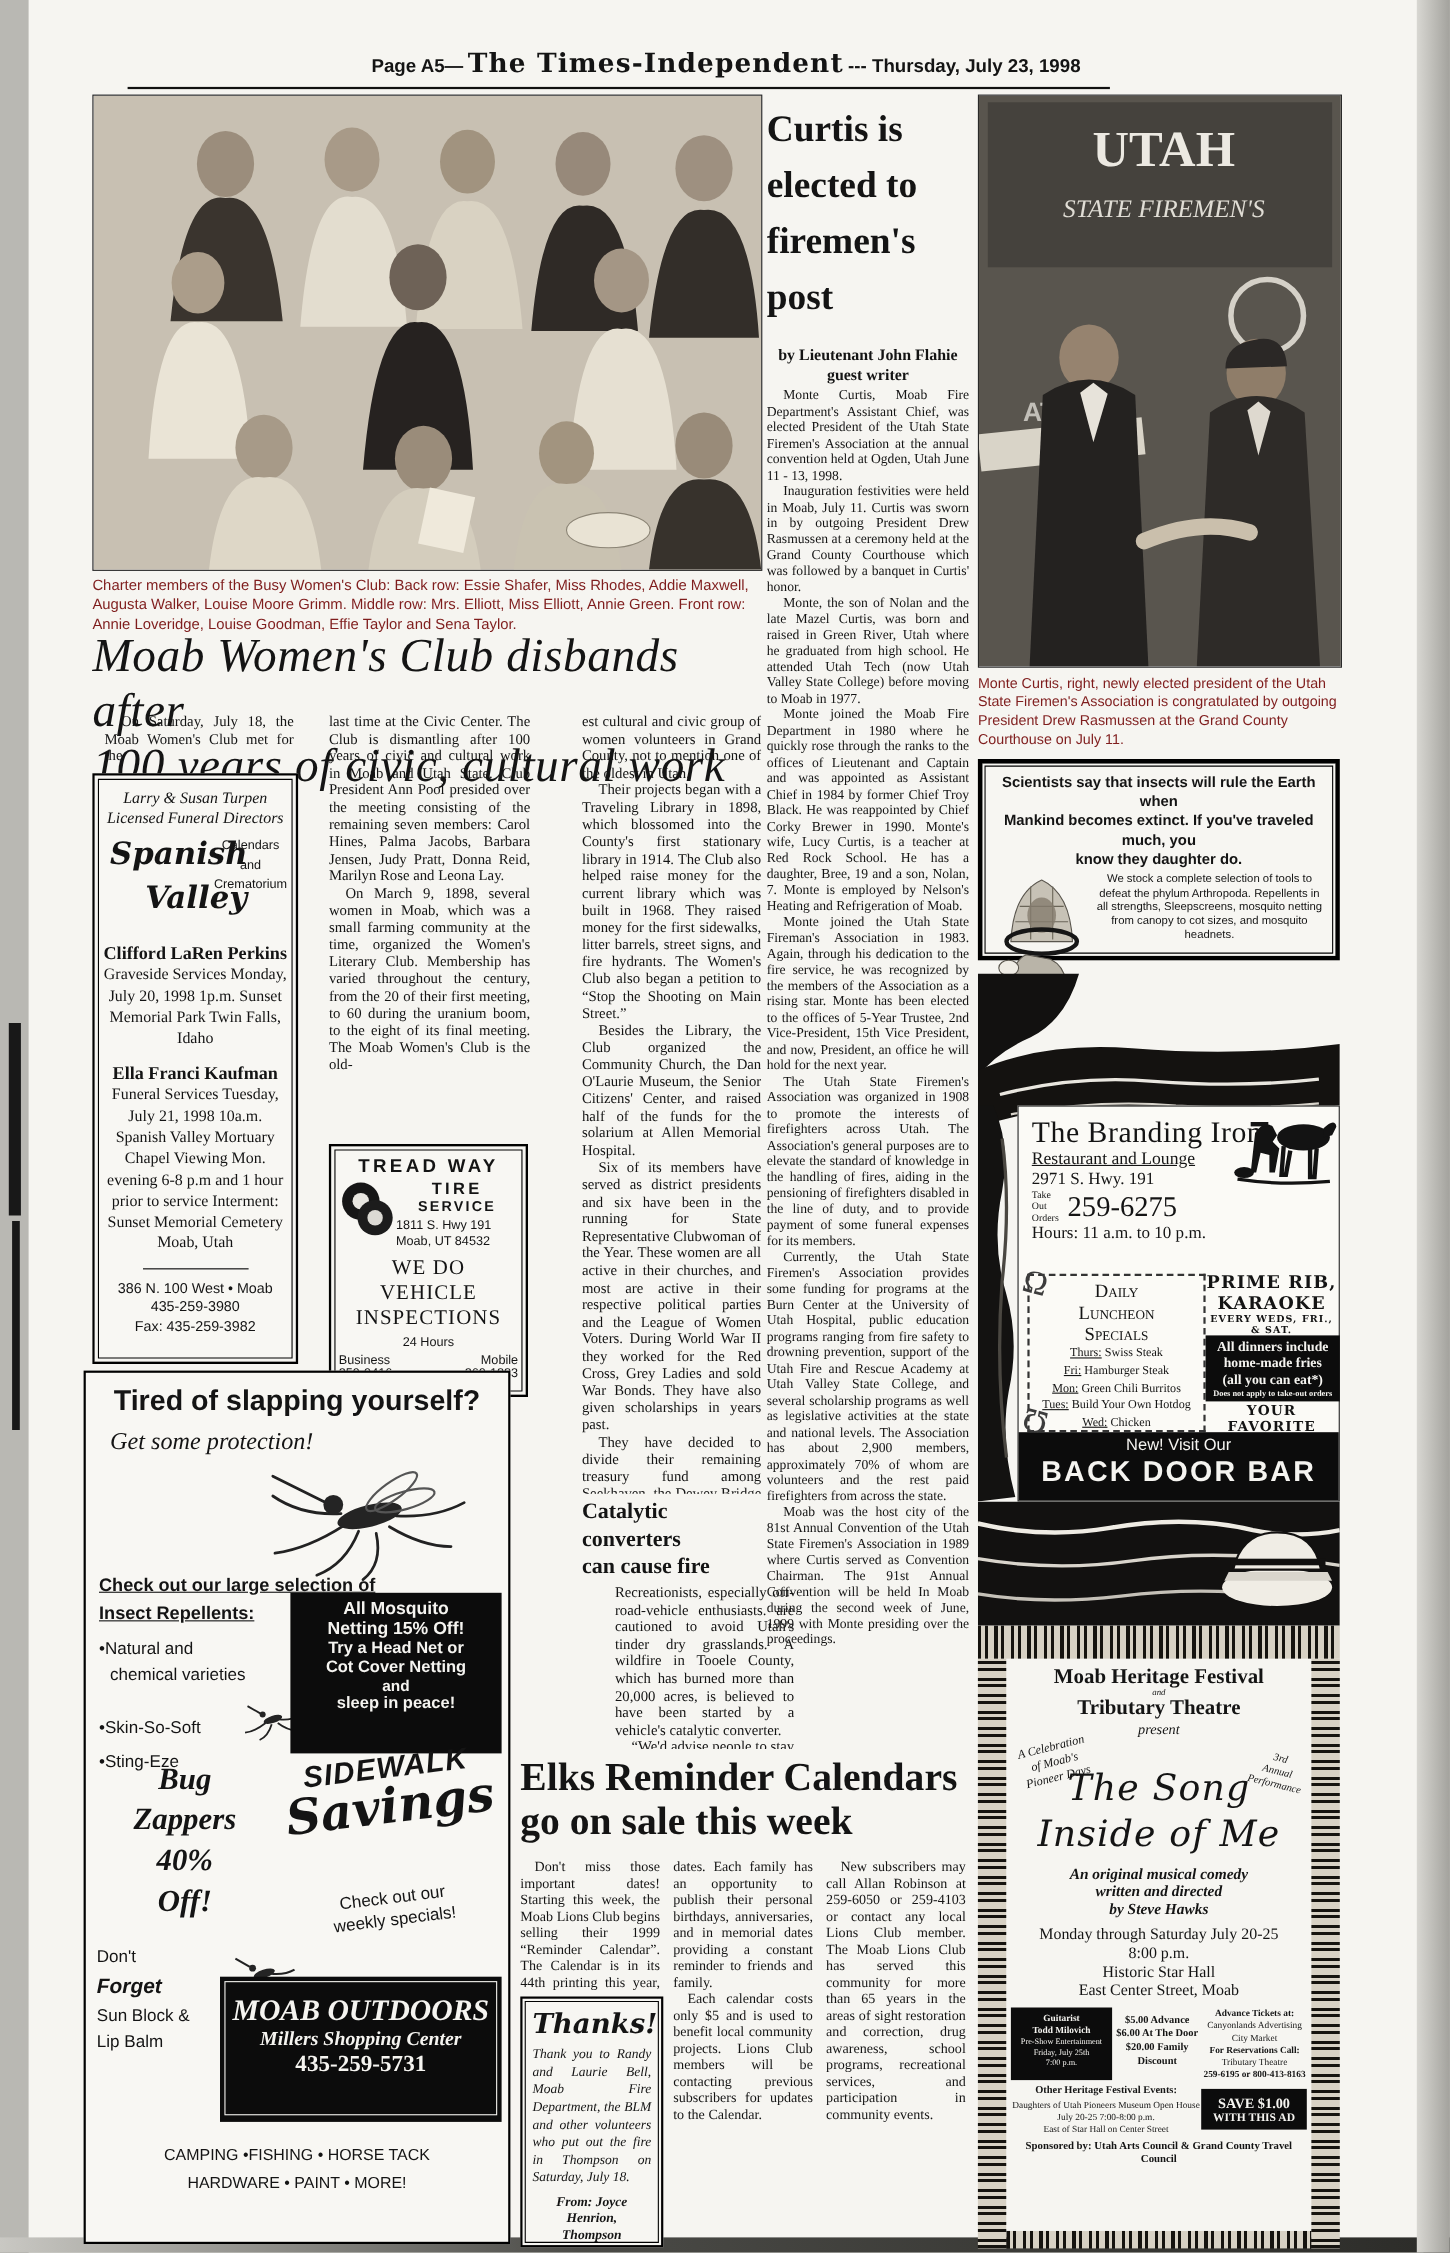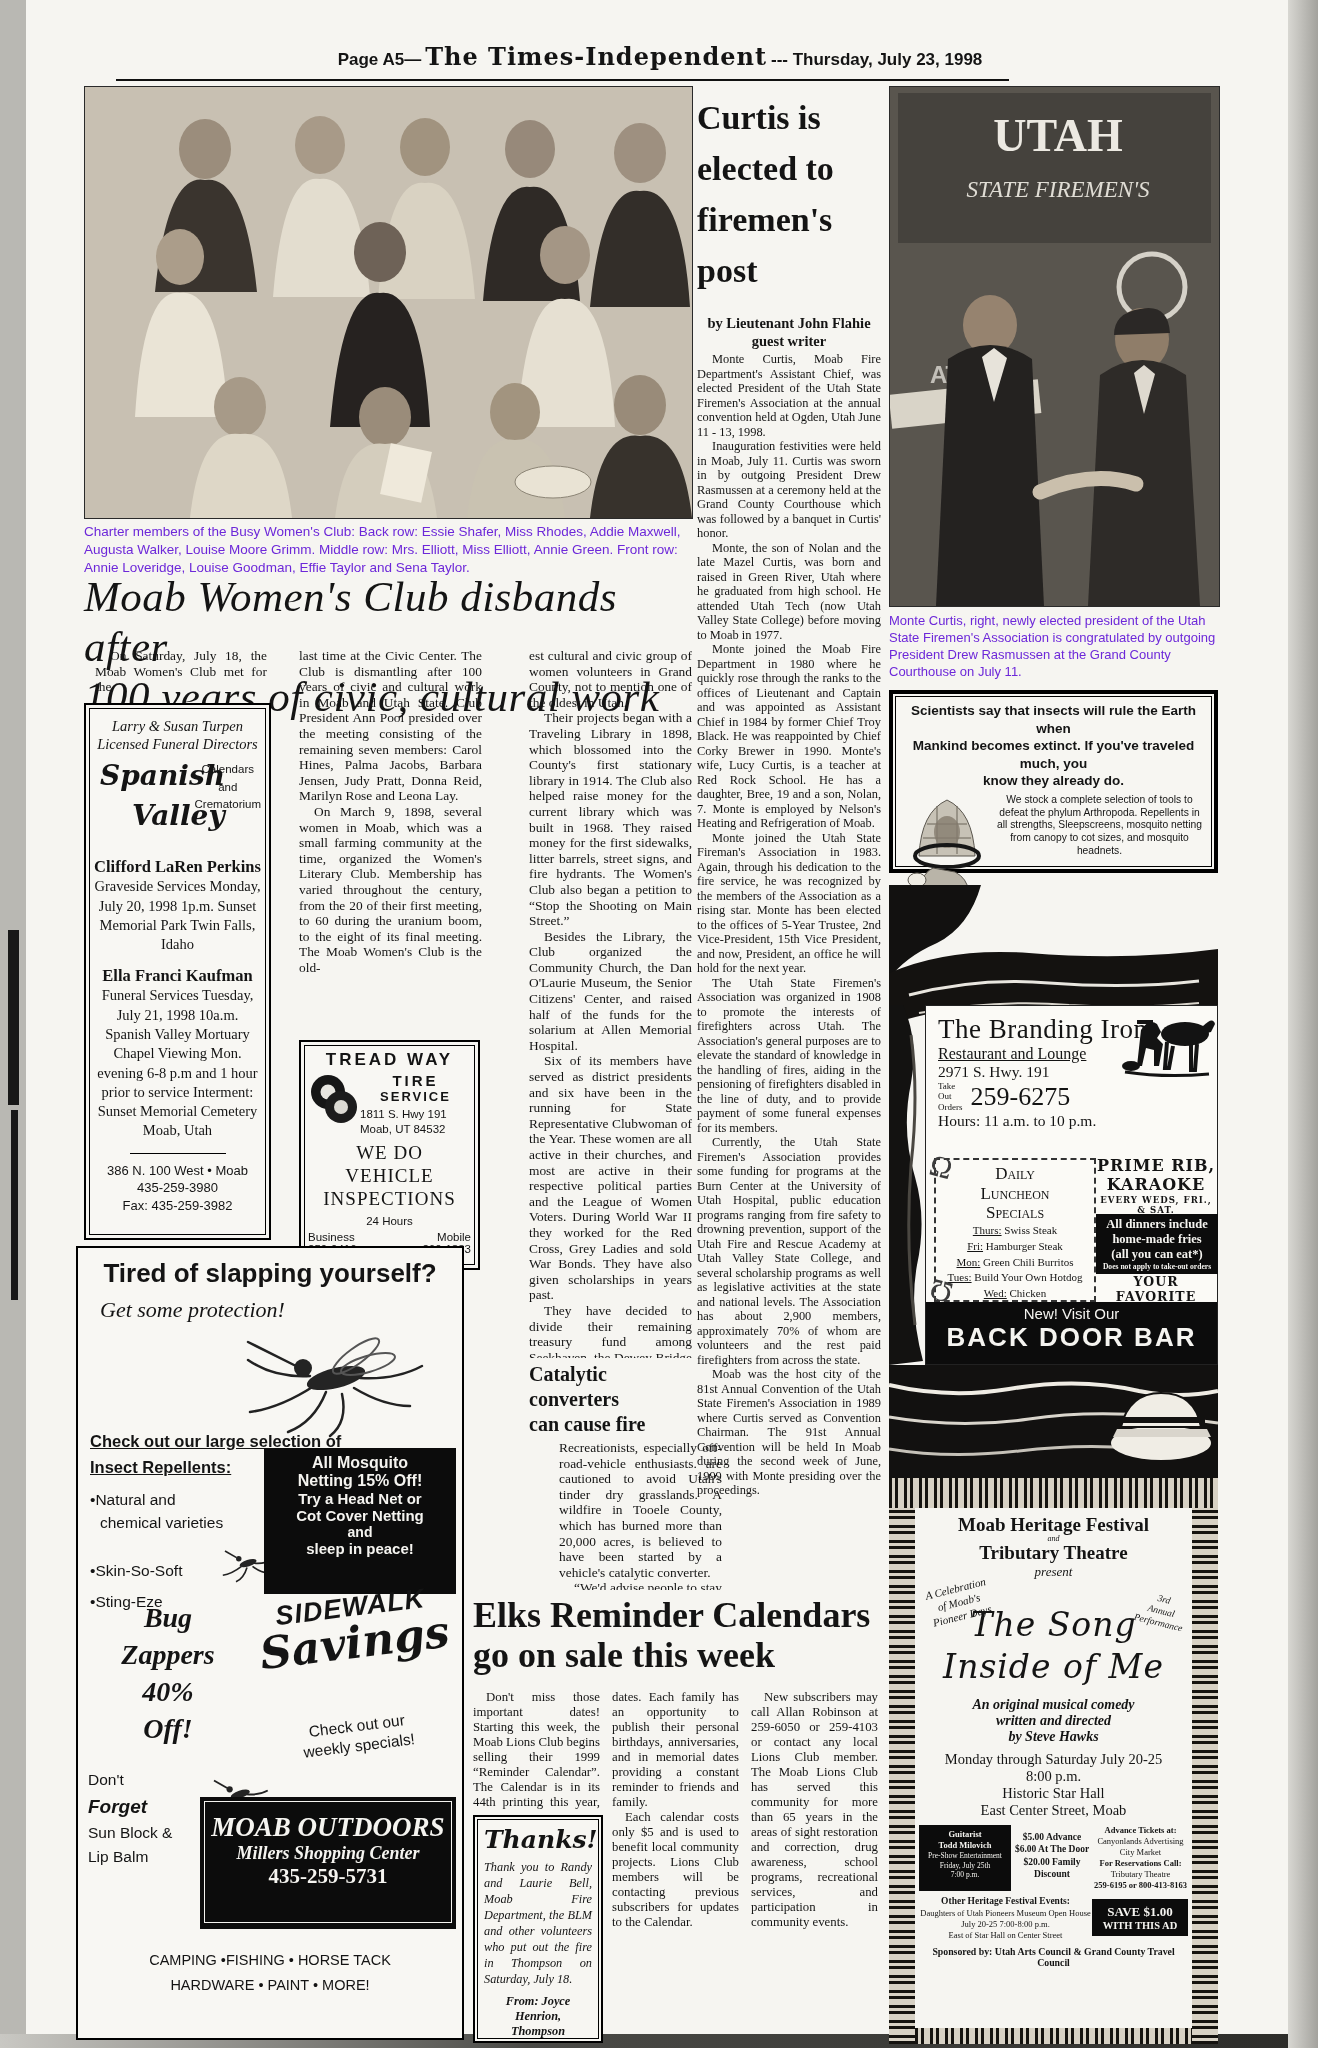--- a/index.html
+++ b/index.html
@@ -15,21 +15,21 @@
   p{margin:0;}
   .body-col p{text-indent:15px;margin:0;}
   .body-col p.noind{text-indent:0;}
   
   .hdr{left:190px;top:42px;width:940px;text-align:center;white-space:nowrap;}
   .hdr .pre,.hdr .suf{font-family:"Liberation Sans",sans-serif;font-weight:bold;font-size:17px;}
   .hdr .mast{font-family:"DejaVu Serif",serif;font-weight:bold;font-size:24px;letter-spacing:1px;}
   .rule{left:116px;top:79px;width:893px;height:2px;background:#111;}
   
   .photo{border:1px solid #2a2a2a;background:#ccc;overflow:hidden;}
-  .cap{font-family:"Liberation Sans",sans-serif;font-size:13.5px;line-height:1.32;color:#6d28d9;}
+  .cap{font-family:"Liberation Sans",sans-serif;font-size:13.5px;line-height:1.32;color:#7f1d1d;}
   
   .hl{font-style:italic;font-size:43px;line-height:1.16;letter-spacing:.5px;}
   
   .body-col{font-size:13.4px;line-height:15.6px;}
   .clip{overflow:hidden;}
   
   .boxline{border:2px solid #000;box-shadow:inset 0 0 0 3px #f6f5f1, inset 0 0 0 4px #000;background:#f8f7f3;}
   
   .mort{text-align:center;padding:12px 8px 0 8px;box-sizing:border-box;}
   .mort .dir{font-style:italic;font-size:14.5px;line-height:1.25;}
@@ -263,21 +263,21 @@
       <path d="M244 286 l10 -8 11 9 -11 40 z" fill="#ded9cf"></path>
       <path d="M150 405 q52 -22 96 -8" stroke="#cabfac" stroke-width="15" fill="none" stroke-linecap="round"></path>
     </svg>
   </div>
   <div class="abs cap" style="left:889px;top:612px;width:329px;font-size:13px;">Monte Curtis, right, newly elected president of the Utah State Firemen's Association is congratulated by outgoing President Drew Rasmussen at the Grand County Courthouse on July 11.</div>
 
   <div class="abs wa" style="left:889px;top:690px;width:329px;height:183px;">
     <div class="h">
       <div>Scientists say that insects will rule the Earth when</div>
       <div>Mankind becomes extinct. If you've traveled much, you</div>
-      <div>know they already do.</div>
+      <div>know they daughter do.</div>
     </div>
     <div style="display:flex;padding:2px 8px 0 8px;">
       <svg width="92" height="104" viewBox="0 0 92 104">
         <path d="M46 6 q26 12 28 56 l-56 0 q2 -44 28 -56z" fill="#c7c2b6" stroke="#5a564e"></path>
         <line x1="26" y1="30" x2="66" y2="30" stroke="#6a6558" stroke-width="1"></line>
         <line x1="22" y1="44" x2="70" y2="44" stroke="#6a6558" stroke-width="1"></line>
         <line x1="36" y1="12" x2="36" y2="60" stroke="#6a6558" stroke-width="1"></line>
         <line x1="56" y1="12" x2="56" y2="60" stroke="#6a6558" stroke-width="1"></line>
         <ellipse cx="46" cy="38" rx="13" ry="16" fill="#857c6e" opacity=".8"></ellipse>
         <ellipse cx="46" cy="62" rx="32" ry="11" fill="none" stroke="#161616" stroke-width="4"></ellipse>

